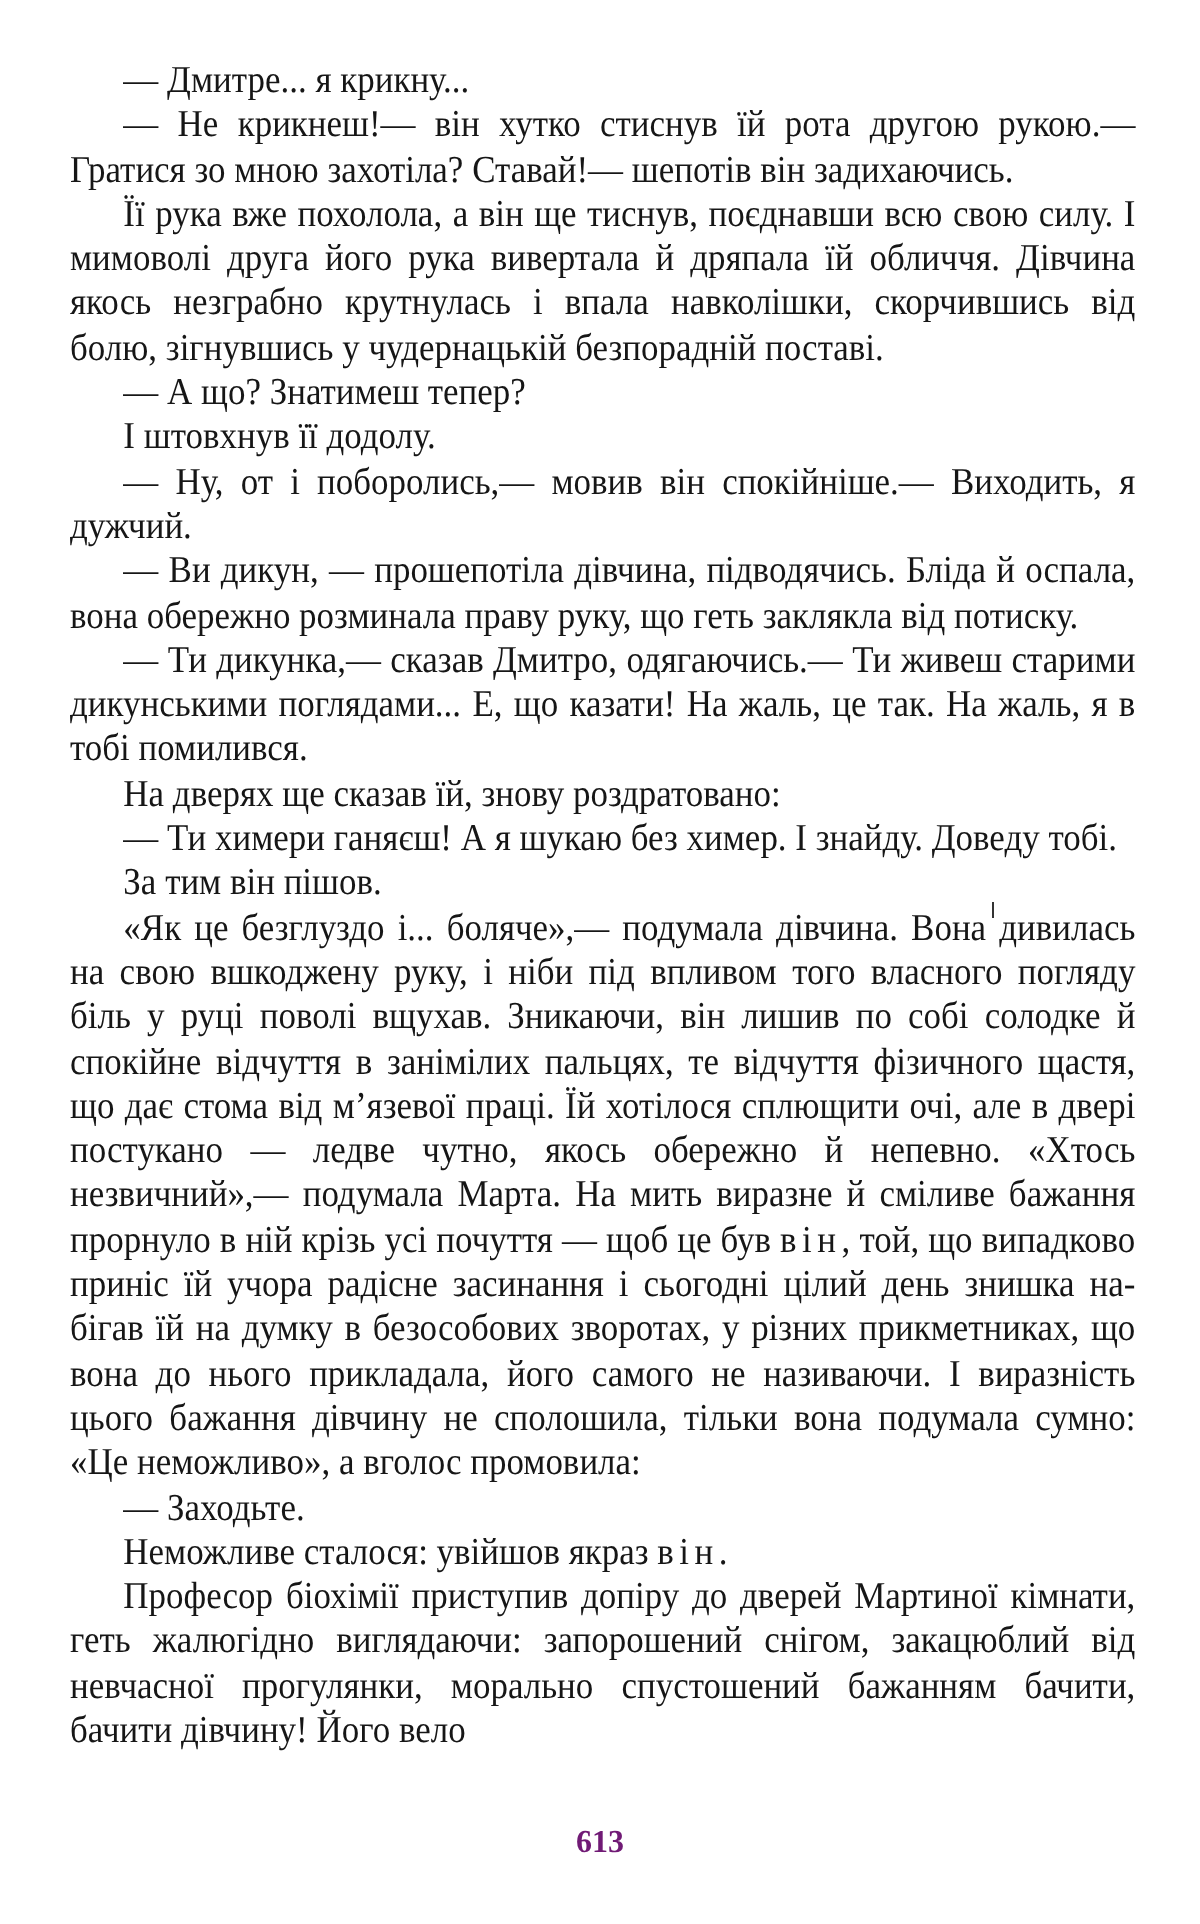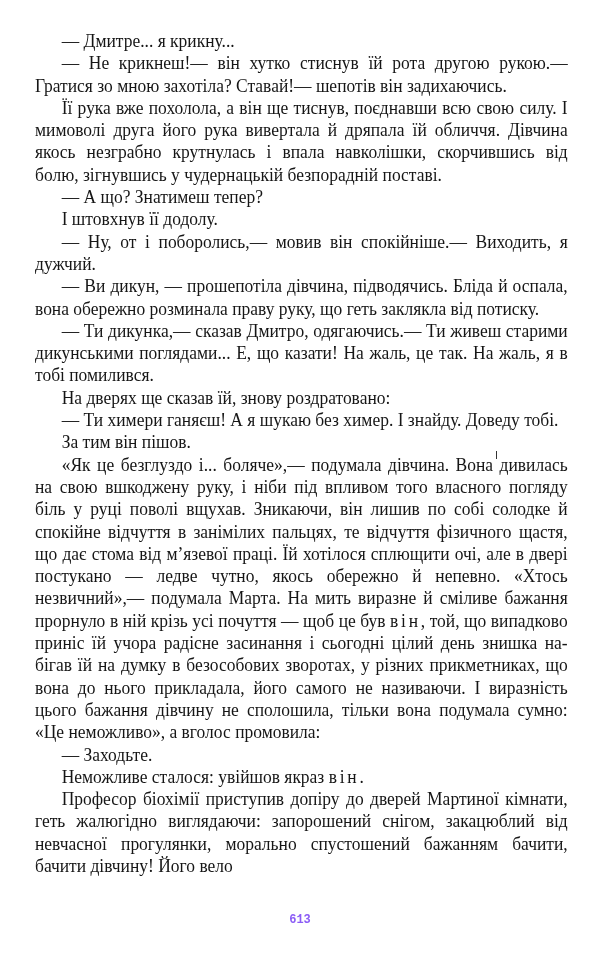--- a/index.html
+++ b/index.html
@@ -18,24 +18,24 @@
     transform-origin: 0 0;
     width: 579px;
   }
   .para { margin: 0; text-indent: 29px; hyphens: manual; }
   .spaced { letter-spacing: 3px; }
   .page-number {
     position: absolute;
     left: 0; width: 600px;
     top: 913px;
     text-align: center;
-    font-family: Liberation Mono, monospace;
+    font-family: Liberation Serif, serif;
     font-weight: bold;
-    font-size: 12px;
-    color: #8b5cf6;
+    font-size: 16px;
+    color: #701a75;
   }
   .stray-mark {
     position: absolute;
     left: 496px; top: 451px;
     width: 1px; height: 8px;
     background: #333;
   }
 </style>
 </head>
 <body>

